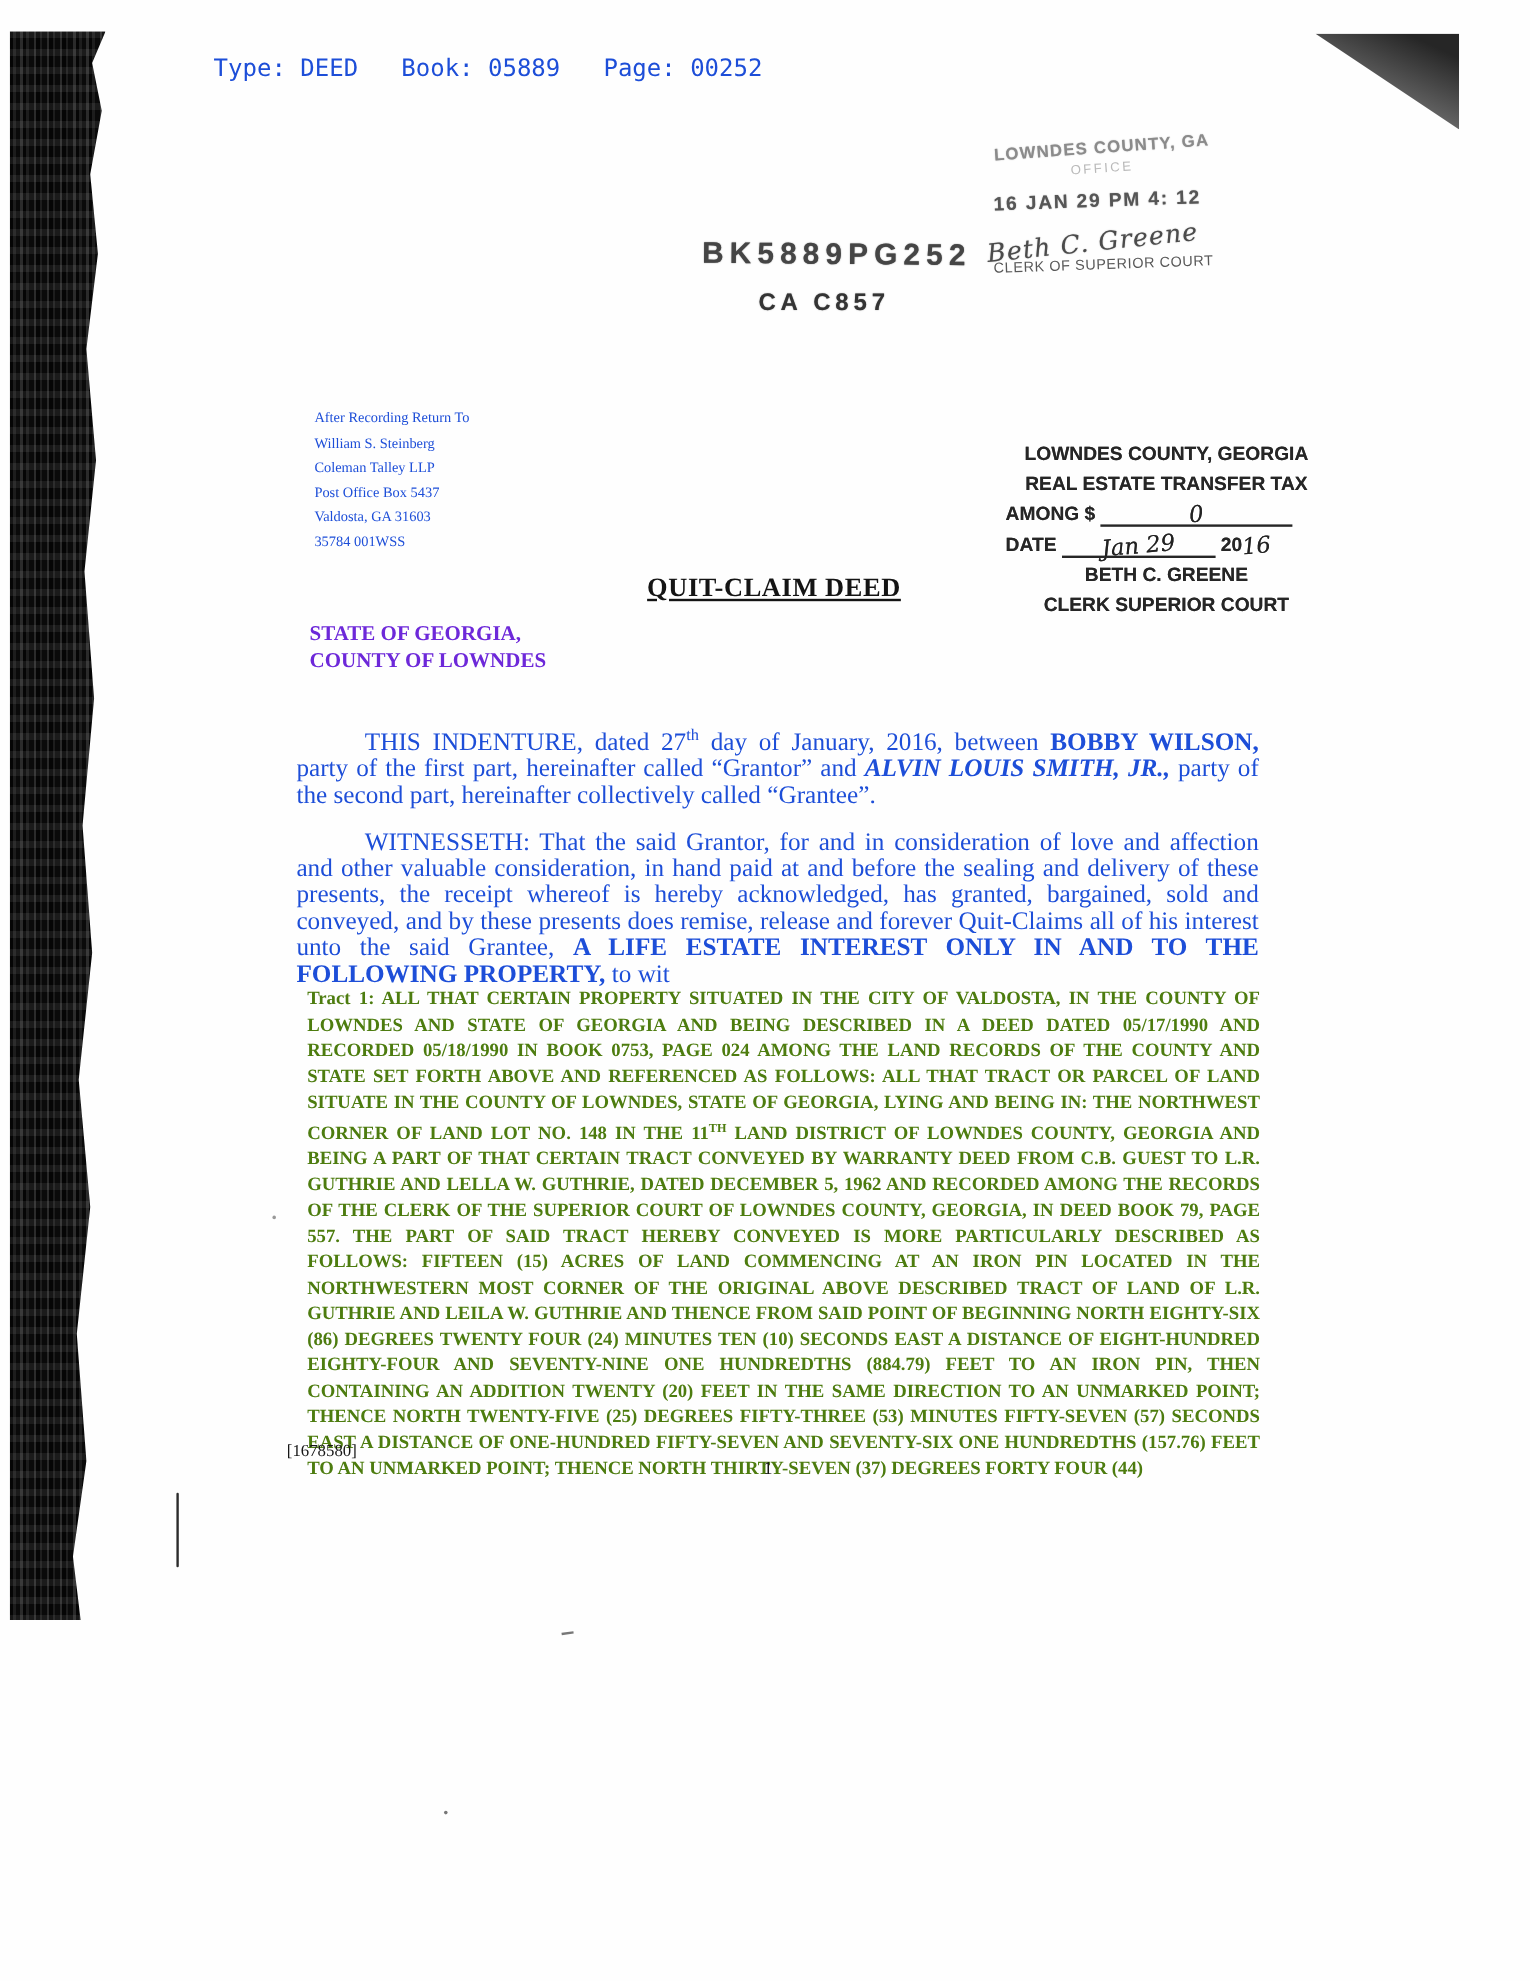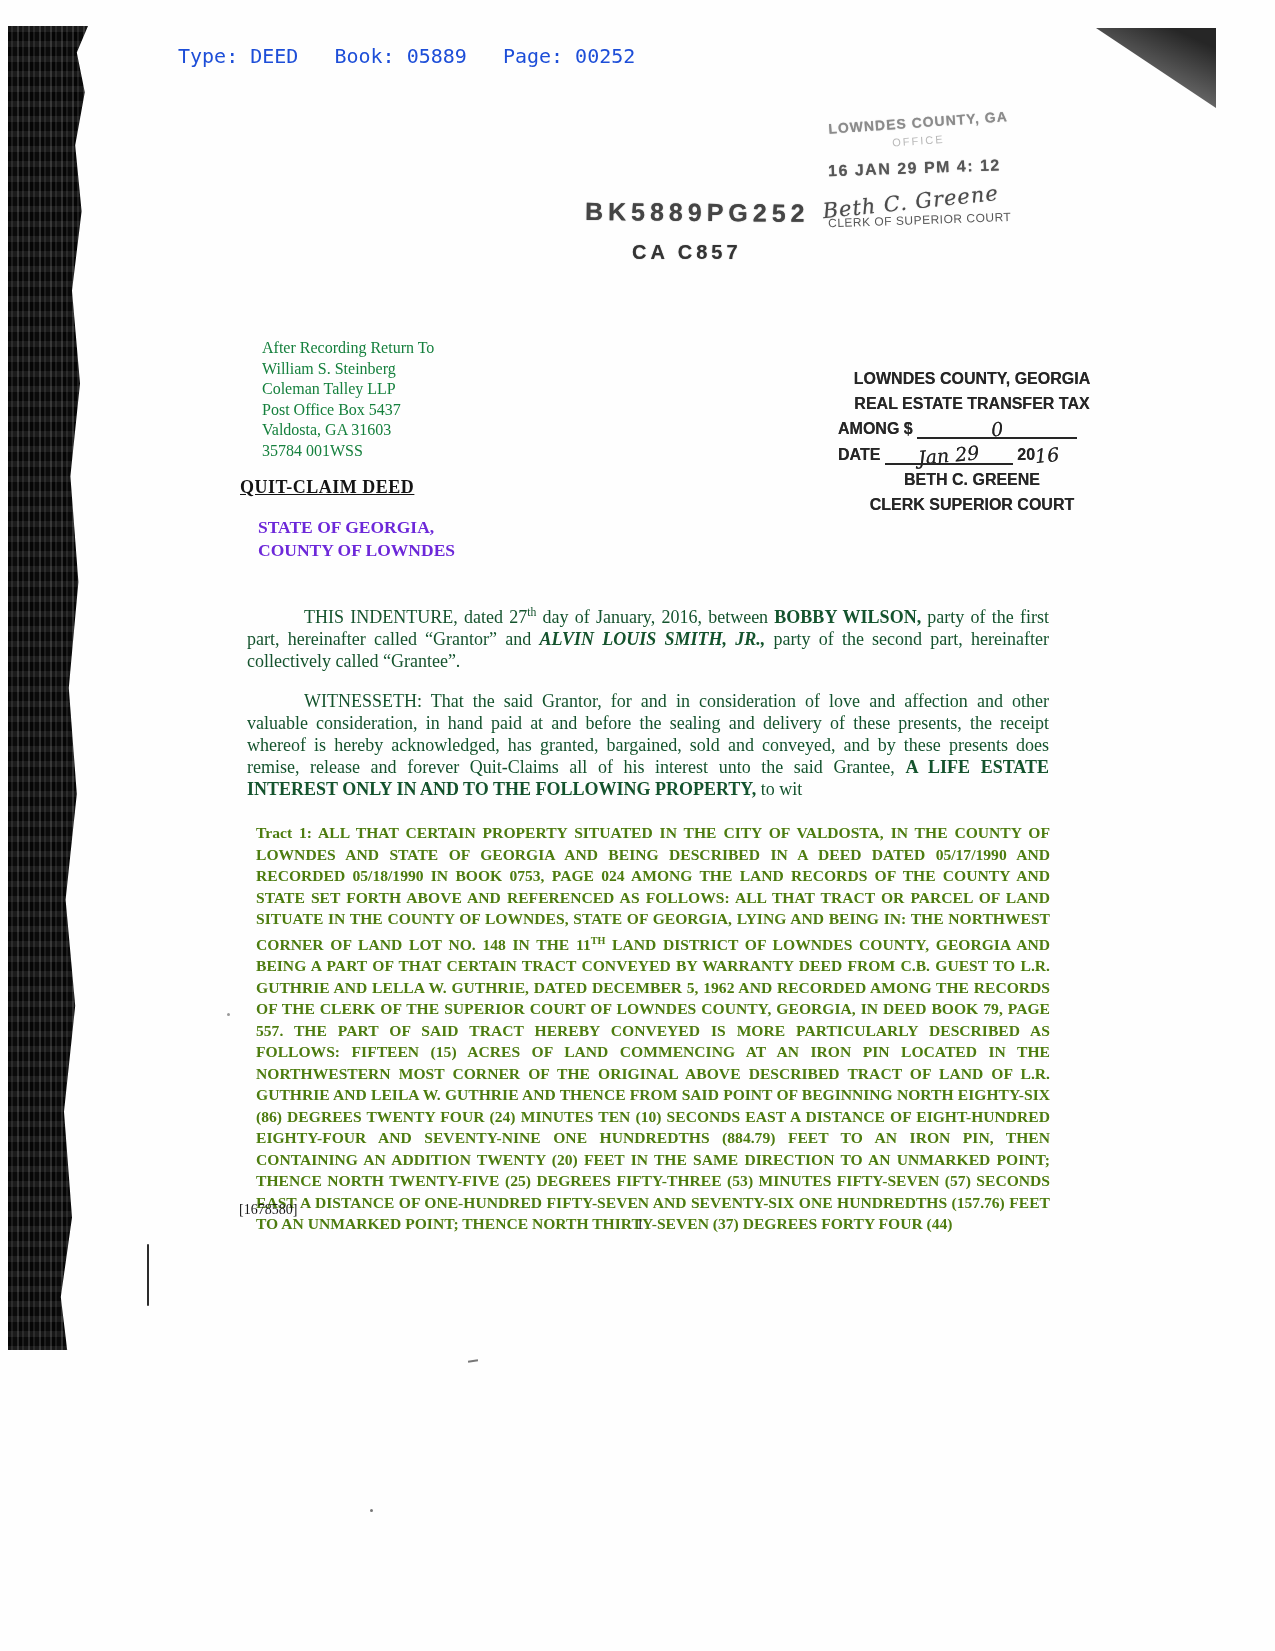--- a/index.html
+++ b/index.html
@@ -108,22 +108,22 @@
     font-family: "Liberation Sans", sans-serif;
     font-weight: 700; font-size: 20px;
     letter-spacing: 4px; color: #343434;
     text-shadow: 0 0 1px #777;
   }
 
   
   .return-address {
     position: absolute;
     left: 262px; top: 338px;
-    font-size: 16px; line-height: 20.5px;
-    color: #15803d;
+    font-size: 12px; line-height: 20.5px;
+    color: #1d4ed8;
   }
 
   
   .tax-stamp {
     position: absolute;
     left: 838px; top: 366px;
     width: 268px;
     font-family: "Liberation Sans", sans-serif;
     font-weight: 700; font-size: 16px; line-height: 25px;
     color: #262626;
@@ -143,39 +143,39 @@
     font-size: 19px; color: #222;
     display: inline-block;
     transform: rotate(-5deg);
     position: relative; top: 2px;
   }
 
   
   .doc-title {
     position: absolute;
     left: 240px; top: 477px; width: 810px;
-    text-align: left;
-    font-weight: 700; font-size: 18px;
+    text-align: center;
+    font-weight: 700; font-size: 22px;
     letter-spacing: .5px;
     text-decoration: underline;
     color: #141414;
   }
   .state-block {
     position: absolute;
     left: 258px; top: 516px;
     font-weight: 700; font-size: 17.5px; line-height: 23px;
     color: #6d28d9;
   }
   .para {
     position: absolute;
     left: 247px; width: 802px;
-    font-size: 18px; line-height: 22px;
+    font-size: 21px; line-height: 22px;
     text-align: justify;
     text-indent: 57px;
-    color: #14532d;
+    color: #1d4ed8;
     margin: 0;
   }
   .para.p1 { top: 602px; }
   .para.p2 { top: 690px; }
   .tract {
     position: absolute;
     left: 256px; top: 822px; width: 794px;
     font-weight: 700; font-size: 15.6px; line-height: 21.5px;
     text-align: justify;
     color: #4d7c0f;

